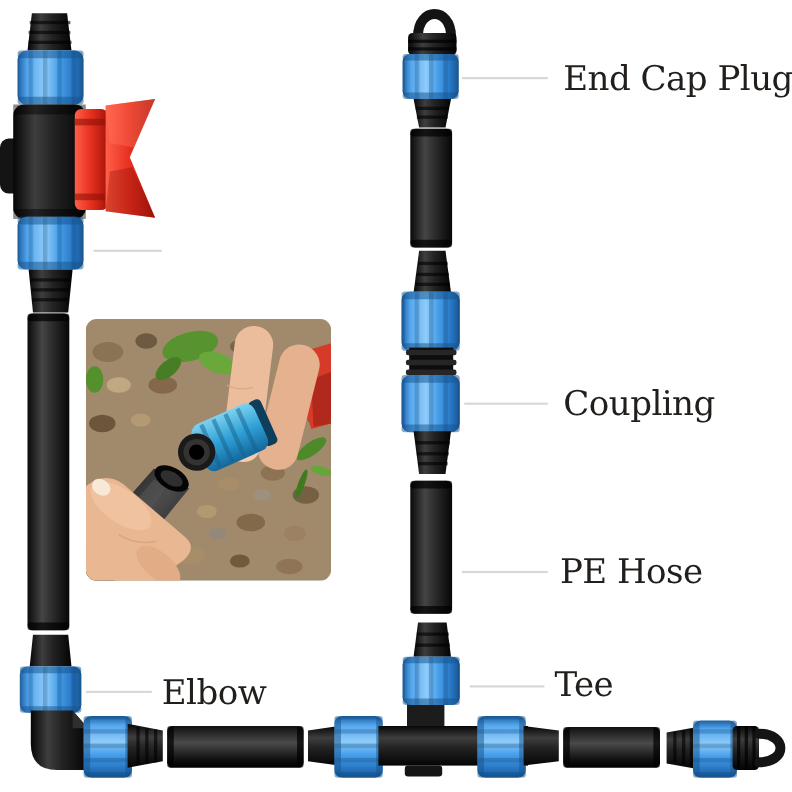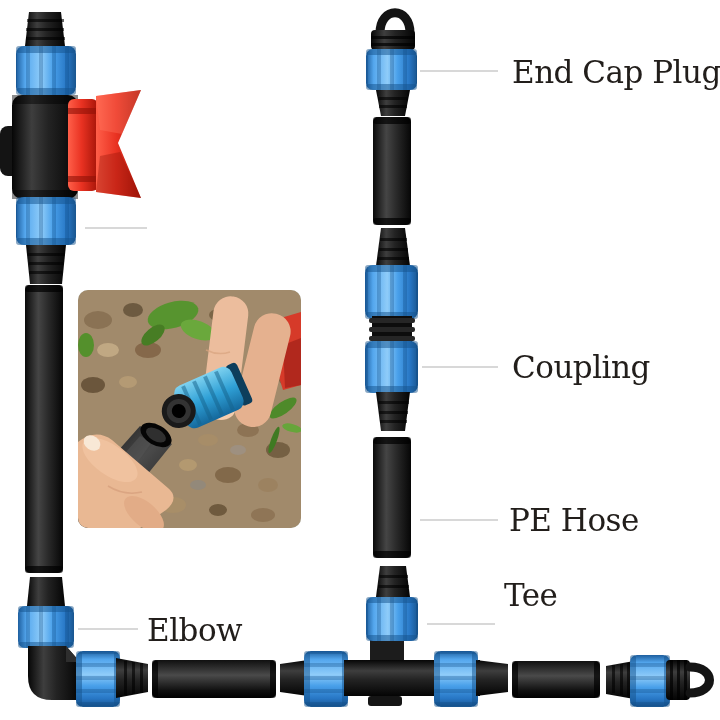--- a/index.html
+++ b/index.html
@@ -365,15 +365,15 @@
   <div class="leader" style="left:420px;top:70px;width:78px"></div>
   <div class="leader" style="left:422px;top:366px;width:76px"></div>
   <div class="leader" style="left:420px;top:519px;width:78px"></div>
   <div class="leader" style="left:78px;top:628px;width:60px"></div>
   <div class="leader" style="left:427px;top:623px;width:68px"></div>
 
   <div class="part-label" style="left:512px;top:73px">End Cap Plugs</div>
   <div class="part-label" style="left:512px;top:368px">Coupling</div>
   <div class="part-label" style="left:509px;top:521px">PE Hose</div>
   <div class="part-label" style="left:147px;top:631px">Elbow</div>
-  <div class="part-label" style="left:504px;top:596px">Tee</div>
+  <div class="part-label" style="left:504px;top:624px">Tee</div>
 
 </div>
 
 </body></html>

